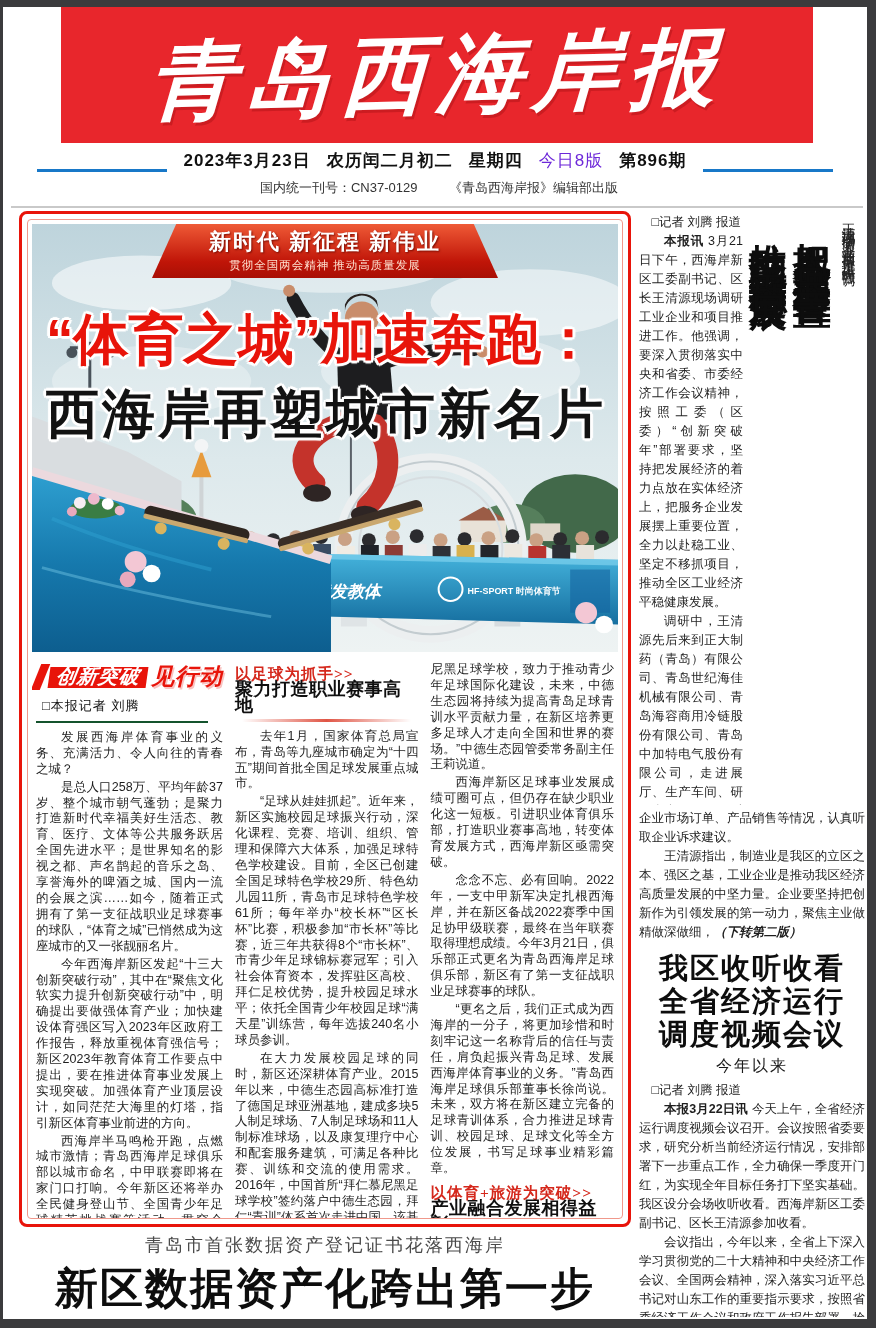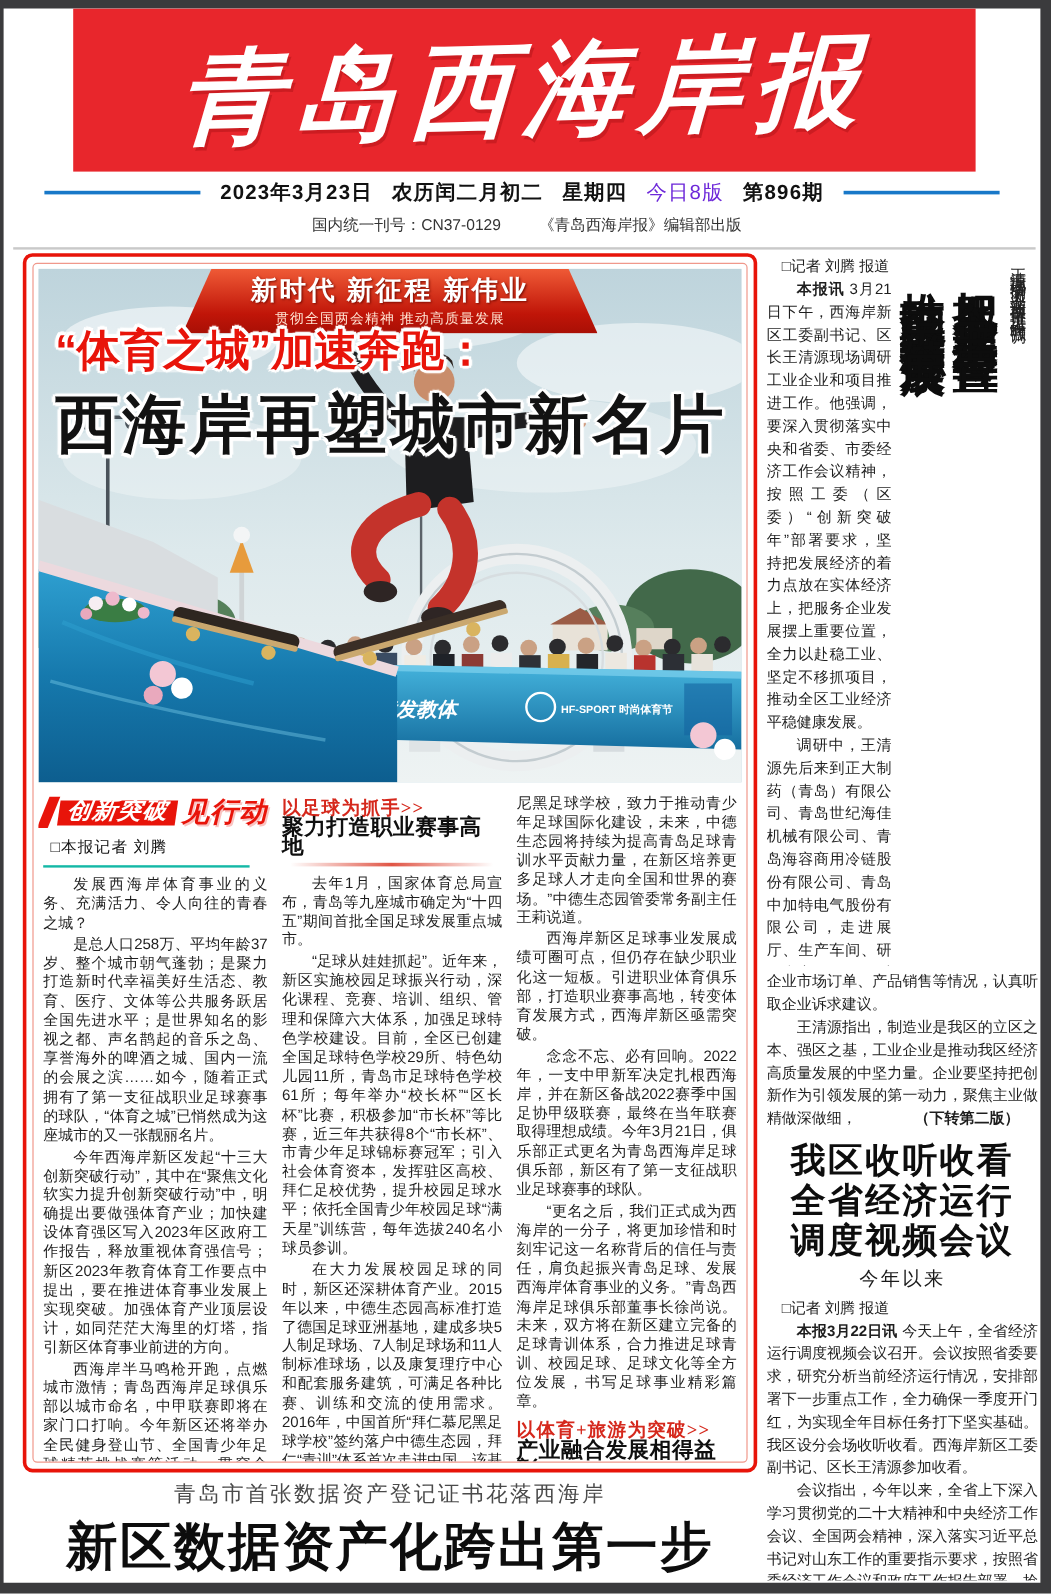--- a/index.html
+++ b/index.html
@@ -10,21 +10,21 @@
     border-right:9px solid #3b3b3d; border-bottom:9px solid #3b3b3d;
     font-family:"Liberation Sans", sans-serif; overflow:hidden; margin:0 auto;
   }
   
   .masthead { position:absolute; left:58px; top:0; width:752px; height:136px;
     background:#e8262c; display:flex; align-items:center; justify-content:center; }
   .masthead-title { color:#fff; font-family:"DejaVu Serif", serif; font-weight:bold;
     font-style:italic; font-size:86px; letter-spacing:10px; transform:rotate(-1.5deg) skewX(-4deg);
     text-shadow:2px 3px 0 rgba(120,0,0,.25); white-space:nowrap; }
   .dateline { position:absolute; left:0; top:142px; width:100%; display:flex;
-    align-items:center; justify-content:center; gap:16px; }
+    align-items:flex-end; justify-content:center; gap:16px; }
   .blue-line { width:130px; height:3px; background:#1878c8; }
   .dateline .dtxt { font-size:17px; font-weight:bold; color:#111; letter-spacing:1px; }
   .dateline .dtxt.light { font-weight:normal; color:#6d28d9; }
   .publine { position:absolute; left:4px; top:172px; width:100%; text-align:center;
     font-size:13px; color:#333; }
   .publine span { margin:0 14px; }
   .hr-grey { position:absolute; left:8px; top:199px; width:852px; height:2px; background:#c9c9c9; }
 
   
   .main-box { position:absolute; left:16px; top:204px; width:612px; height:1016px;
@@ -38,39 +38,39 @@
 
   .ribbon { position:absolute; top:0; left:50%; transform:translateX(-50%); width:346px;
     padding:3px 10px 5px; text-align:center;
     clip-path:polygon(7% 0, 93% 0, 100% 100%, 0 100%);
     background:linear-gradient(#ef5a36, #c01508 70%, #a80f05); }
   .ribbon-title { font-size:22px; font-weight:900; color:#fff; letter-spacing:2px;
     text-shadow:1px 1px 2px #7a0b00; }
   .ribbon-sub { font-size:11.5px; color:#ffe3d2; margin-top:1px; letter-spacing:1px; }
 
   .overlay-head { position:absolute; left:14px; top:44px; white-space:nowrap; }
-  .head-red { font-size:36px; font-weight:900; color:#e8140a; letter-spacing:0px;
-    text-shadow:-2px -2px 0 #fff,2px -2px 0 #fff,-2px 2px 0 #fff,2px 2px 0 #fff,0 3px 1px #fff,3px 0 1px #fff,-3px 0 1px #fff,0 -3px 1px #fff; }
+  .head-red { font-size:55px; font-weight:900; color:#e8140a; letter-spacing:0px;
+    text-shadow:-2px -2px 0 #fff,2px -2px 0 #fff,-2px 2px 0 #fff,2px 2px 0 #fff,0 3px 1px #fff,3px 0 1px #fff,-3px 0 1px #fff,0 -3px 1px #fff;margin-top:35px; }
   .head-black { font-size:53px; font-weight:900; color:#121212; letter-spacing:3px; margin-top:2px;
     text-shadow:-2px -2px 0 #fff,2px -2px 0 #fff,-2px 2px 0 #fff,2px 2px 0 #fff,0 3px 1px #fff,3px 0 1px #fff,-3px 0 1px #fff,0 -3px 1px #fff; }
 
   
   .cols { display:flex; gap:12px; padding:10px 4px 0; height:566px; overflow:hidden; }
   .col { flex:1; font-size:12.5px; line-height:15.9px; color:#1e1e1e; text-align:justify; }
   .col p { text-indent:2em; margin-bottom:2px; }
   .col p.noindent { text-indent:0; }
-  .cont-mark { font-family:"Liberation Serif", serif; font-weight:bold;margin-left:48px; }
+  .cont-mark { font-family:"Liberation Serif", serif; font-style:italic; font-weight:bold; }
 
   .logo-row { display:flex; align-items:center; gap:4px; margin:2px 0 6px; }
   .logo-slash { width:9px; height:26px; background:#e8140a; transform:skewX(-22deg); }
   .logo-box { background:#e8140a; color:#fff; font-weight:900; font-style:italic;
     font-size:20px; padding:2px 7px 3px; transform:skewX(-8deg); letter-spacing:1px; white-space:nowrap; }
   .logo-act { color:#e8140a; font-weight:900; font-style:italic; font-size:23px;
     letter-spacing:1px; text-shadow:1.5px 1.5px 0 rgba(232,20,10,.25); white-space:nowrap; }
-  .byline1 { font-size:13px; color:#111; padding:2px 0 7px 6px; border-bottom:2px solid #14b8a6;
+  .byline1 { font-size:13px; color:#111; padding:2px 0 7px 6px; border-bottom:2px solid #14532d;
     width:92%; margin-bottom:7px; letter-spacing:1px; }
 
   .subhead { text-align:left; margin:4px 0 6px; }
   .subhead .kick { display:block; color:#d5281c; font-weight:bold; font-size:15.5px;
     font-family:"Liberation Serif", serif; letter-spacing:1px; }
   .subhead .stitle { display:block; color:#0f0f0f; font-weight:900; font-size:18px;
     letter-spacing:0.5px; margin-top:0; }
   .subrule { height:3px; width:92%; margin:5px auto 7px;
     background:linear-gradient(90deg, rgba(224,85,69,0), #e05545, rgba(224,85,69,0)); }
 

